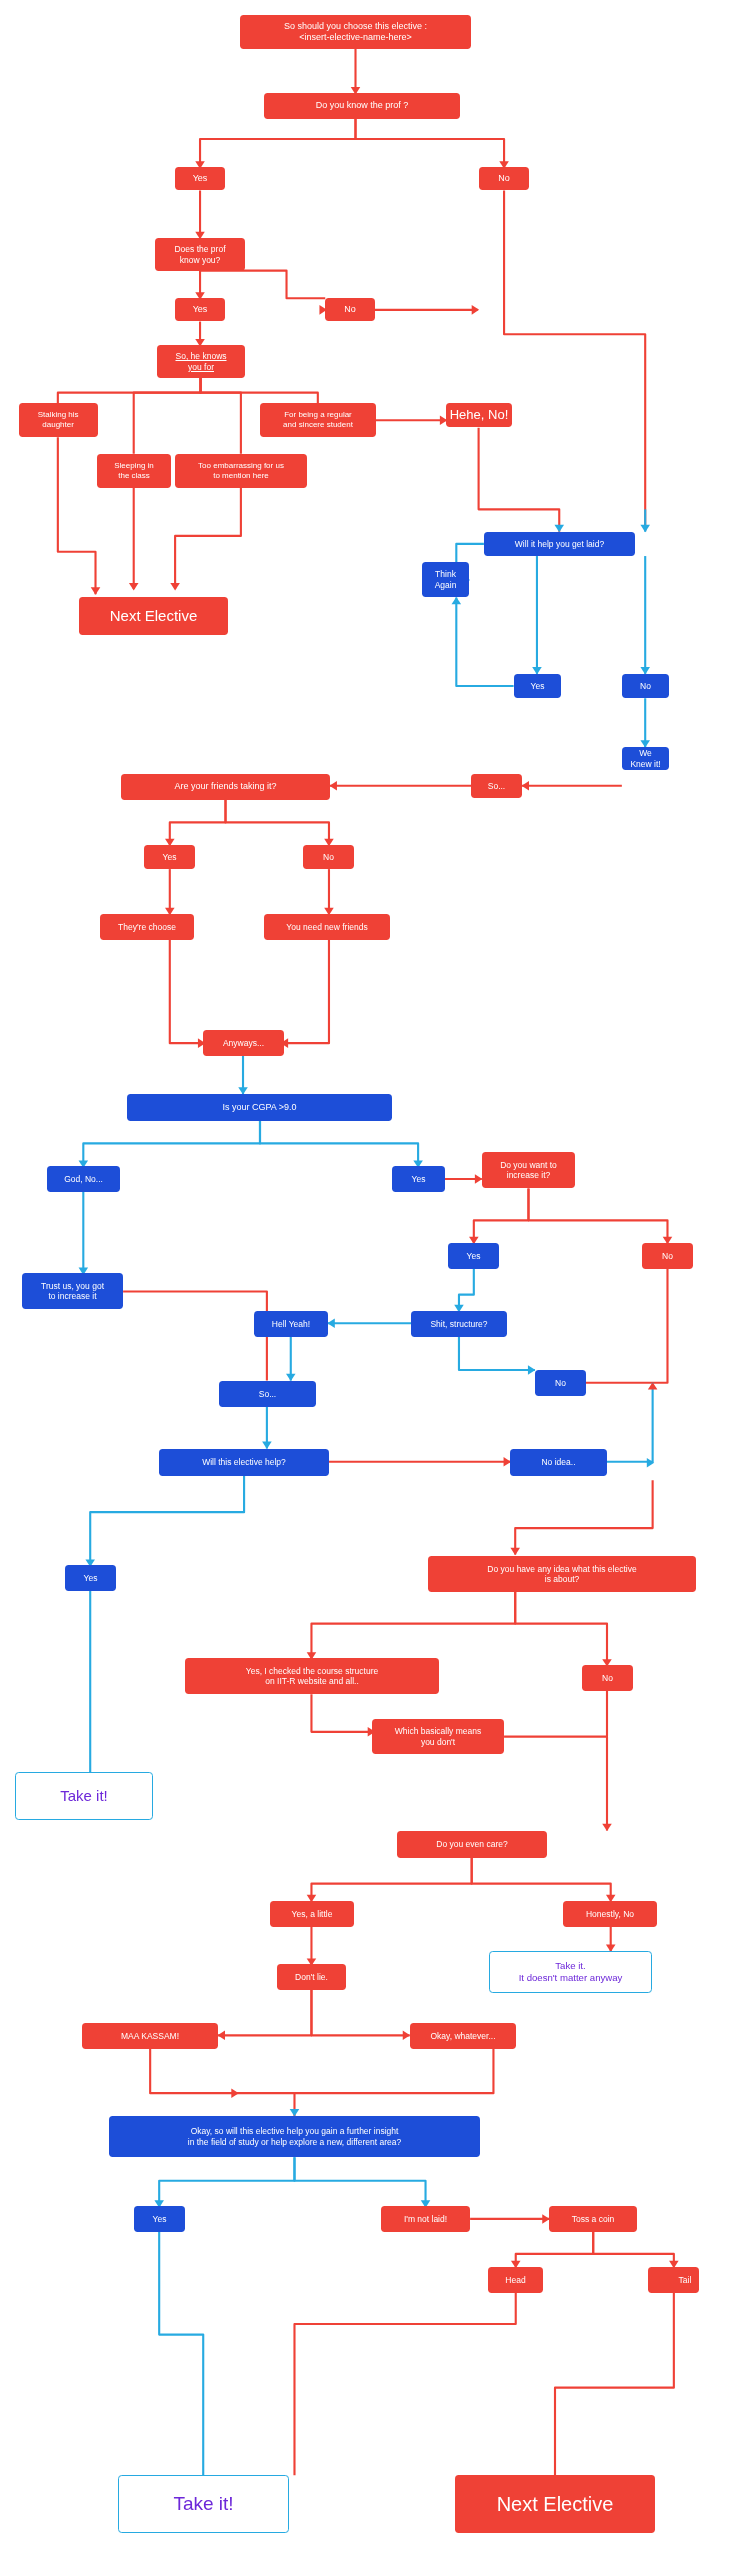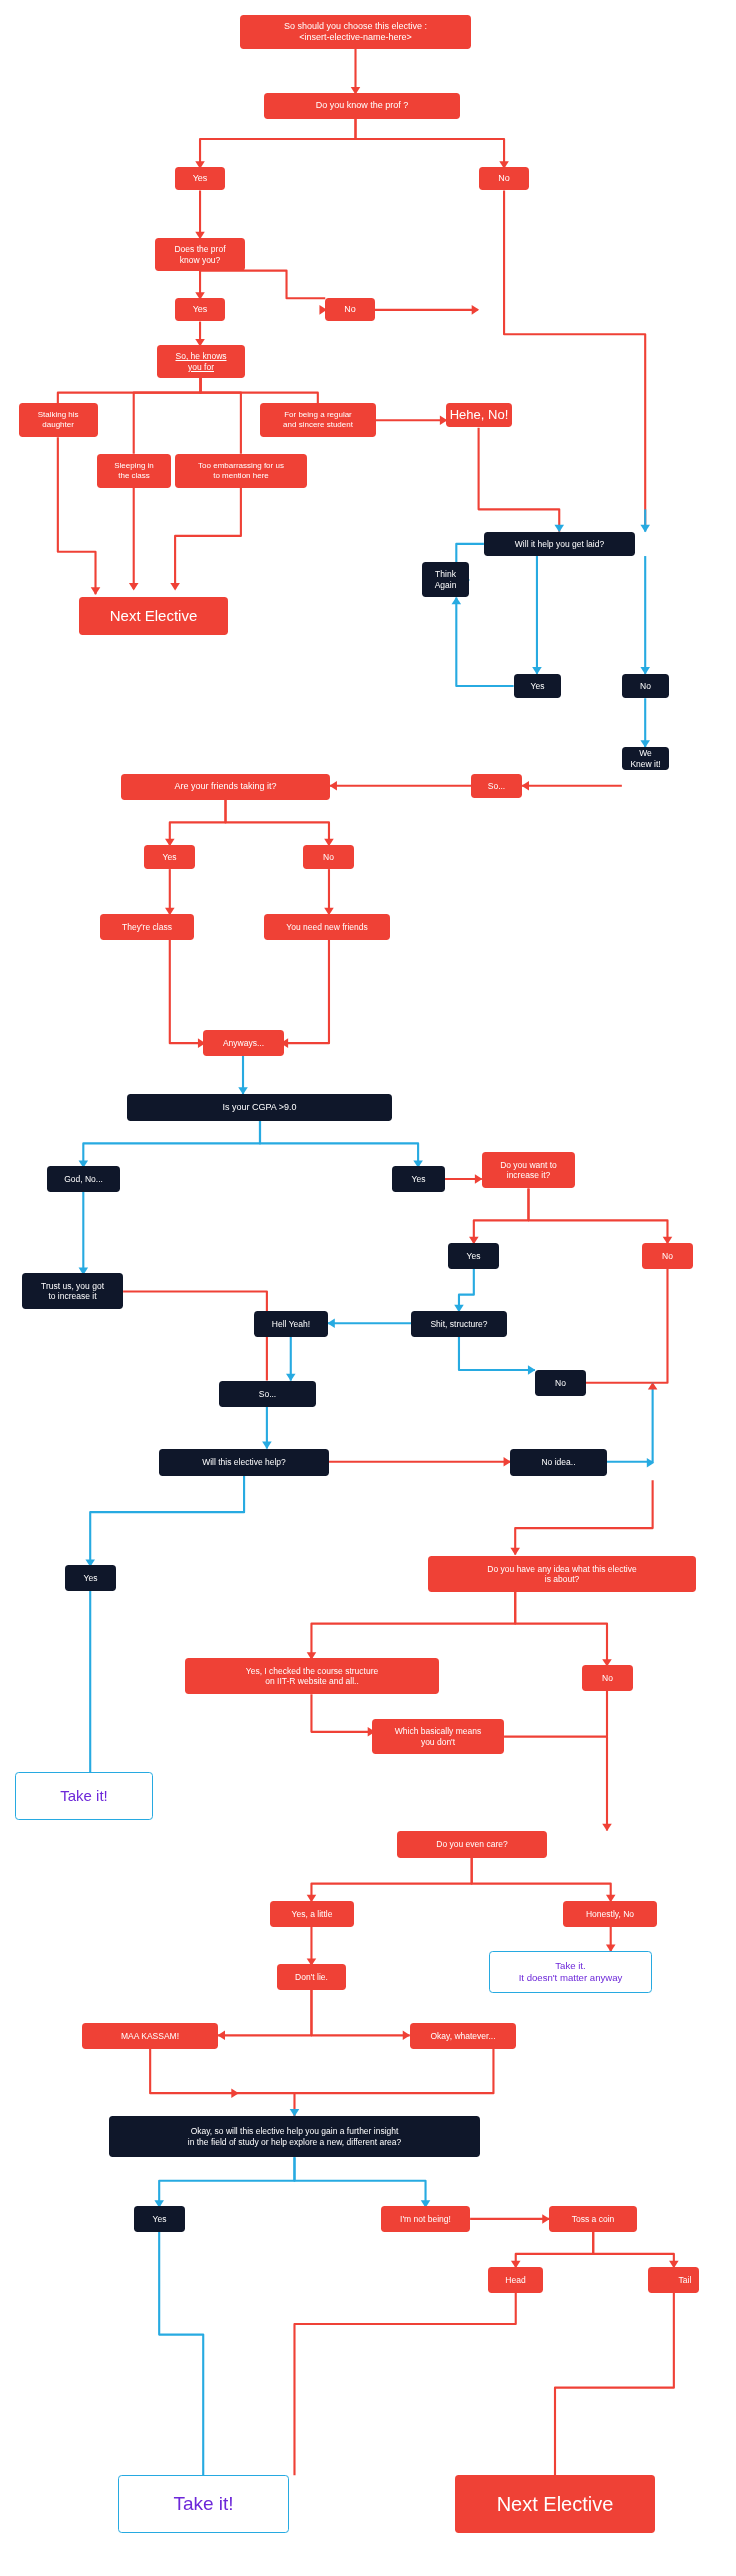--- a/index.html
+++ b/index.html
@@ -27,21 +27,21 @@
     border-radius: 3.7px;
     line-height: 1.22;
     padding: 2.1px 3.2px;
     white-space: pre-line;
   }
   .red {
     background: #ef4136;
     color: #ffffff;
   }
   .blue {
-    background: #0f172a;
+    background: #1d4ed8;
     color: #ffffff;
   }
   .outline-blue {
     background: #ffffff;
     color: #6d28d9;
     border: 1.1px solid #27aae1;
   }
   svg.wires {
     position: absolute;
     left: 0;
@@ -217,21 +217,21 @@
       <div class="node blue" style="left: 422px; top: 562px; width: 47px; height: 35px; font-size: 8.5px;">Think
 Again</div>
       <div class="node blue" style="left: 514px; top: 674px; width: 47px; height: 24.4px; font-size: 8.5px;">Yes</div>
       <div class="node blue" style="left: 622px; top: 674px; width: 47px; height: 24.4px; font-size: 8.5px;">No</div>
       <div class="node blue" style="left: 622px; top: 747px; width: 47px; height: 23px; font-size: 8.5px;">We
 Knew it!</div>
       <div class="node red" style="left: 121px; top: 774px; width: 209px; height: 25.5px; font-size: 9px;">Are your friends taking it?</div>
       <div class="node red" style="left: 471px; top: 774px; width: 51px; height: 24.4px; font-size: 8.5px;">So...</div>
       <div class="node red" style="left: 144px; top: 845px; width: 51px; height: 24.4px; font-size: 8.5px;">Yes</div>
       <div class="node red" style="left: 303px; top: 845px; width: 51px; height: 24.4px; font-size: 8.5px;">No</div>
-      <div class="node red" style="left: 100px; top: 914px; width: 94px; height: 25.5px; font-size: 8.5px;">They're class</div>
+      <div class="node red" style="left: 100px; top: 914px; width: 94px; height: 25.5px; font-size: 8.5px;">They're choose</div>
       <div class="node red" style="left: 264px; top: 914px; width: 126px; height: 25.5px; font-size: 8.5px;">You need new friends</div>
       <div class="node red" style="left: 203px; top: 1030px; width: 81px; height: 25.5px; font-size: 8.5px;">Anyways...</div>
       <div class="node blue" style="left: 127px; top: 1094px; width: 265px; height: 26.5px; font-size: 9px;">Is your CGPA &gt;9.0</div>
       <div class="node blue" style="left: 47px; top: 1166px; width: 73px; height: 25.5px; font-size: 8.5px;">God, No...</div>
       <div class="node blue" style="left: 392px; top: 1166px; width: 53px; height: 25.5px; font-size: 8.5px;">Yes</div>
       <div class="node red" style="left: 482px; top: 1152px; width: 93px; height: 36px; font-size: 8.5px;">Do you want to
 increase it?</div>
       <div class="node blue" style="left: 448px; top: 1243px; width: 51px; height: 25.5px; font-size: 8.5px;">Yes</div>
       <div class="node red" style="left: 642px; top: 1243px; width: 51px; height: 25.5px; font-size: 8.5px;">No</div>
       <div class="node blue" style="left: 22px; top: 1273px; width: 101px; height: 36px; font-size: 8.5px;">Trust us, you got
@@ -255,21 +255,21 @@
       <div class="node red" style="left: 270px; top: 1901px; width: 84px; height: 25.5px; font-size: 8.5px;">Yes, a little</div>
       <div class="node red" style="left: 563px; top: 1901px; width: 94px; height: 25.5px; font-size: 8.5px;">Honestly, No</div>
       <div class="node red" style="left: 277px; top: 1964px; width: 69px; height: 25.5px; font-size: 8.5px;">Don't lie.</div>
       <div class="node outline-blue" style="left: 489px; top: 1951px; width: 163px; height: 42px; font-size: 9.6px;">Take it.
 It doesn't matter anyway</div>
       <div class="node red" style="left: 82px; top: 2023px; width: 136px; height: 25.5px; font-size: 8.5px;">MAA KASSAM!</div>
       <div class="node red" style="left: 410px; top: 2023px; width: 106px; height: 25.5px; font-size: 8.5px;">Okay, whatever...</div>
       <div class="node blue" style="left: 109px; top: 2116px; width: 371px; height: 41px; font-size: 8.5px;">Okay, so will this elective help you gain a further insight
 in the field of study or help explore a new,  different area?</div>
       <div class="node blue" style="left: 134px; top: 2206px; width: 51px; height: 25.5px; font-size: 8.5px;">Yes</div>
-      <div class="node red" style="left: 381px; top: 2206px; width: 89px; height: 25.5px; font-size: 8.5px;">I'm not being!</div>
+      <div class="node red" style="left: 381px; top: 2206px; width: 89px; height: 25.5px; font-size: 8.5px;">I'm not laid!</div>
       <div class="node red" style="left: 549px; top: 2206px; width: 88px; height: 25.5px; font-size: 8.5px;">Toss a coin</div>
       <div class="node red" style="left: 488px; top: 2267px; width: 55px; height: 25.5px; font-size: 8.5px;">Head</div>
       <div class="node red" style="left: 648px; top: 2267px; width: 51px; height: 25.5px; font-size: 8.5px; padding-left: 26px;">Tail</div>
       <div class="node outline-blue" style="left: 118px; top: 2475px; width: 171px; height: 58px; font-size: 19px;">Take it!</div>
       <div class="node red" style="left: 455px; top: 2475px; width: 200px; height: 58px; font-size: 20px;">Next Elective</div>
     </div>
 </div>
 
 
 </body></html>

